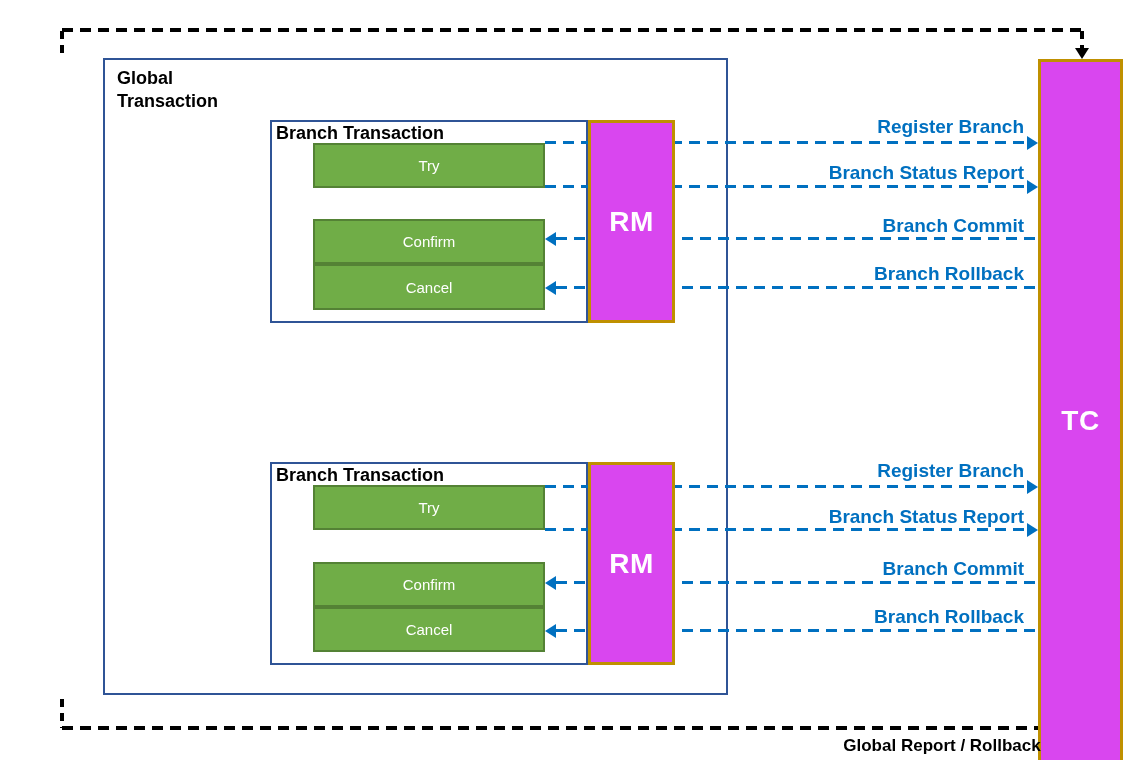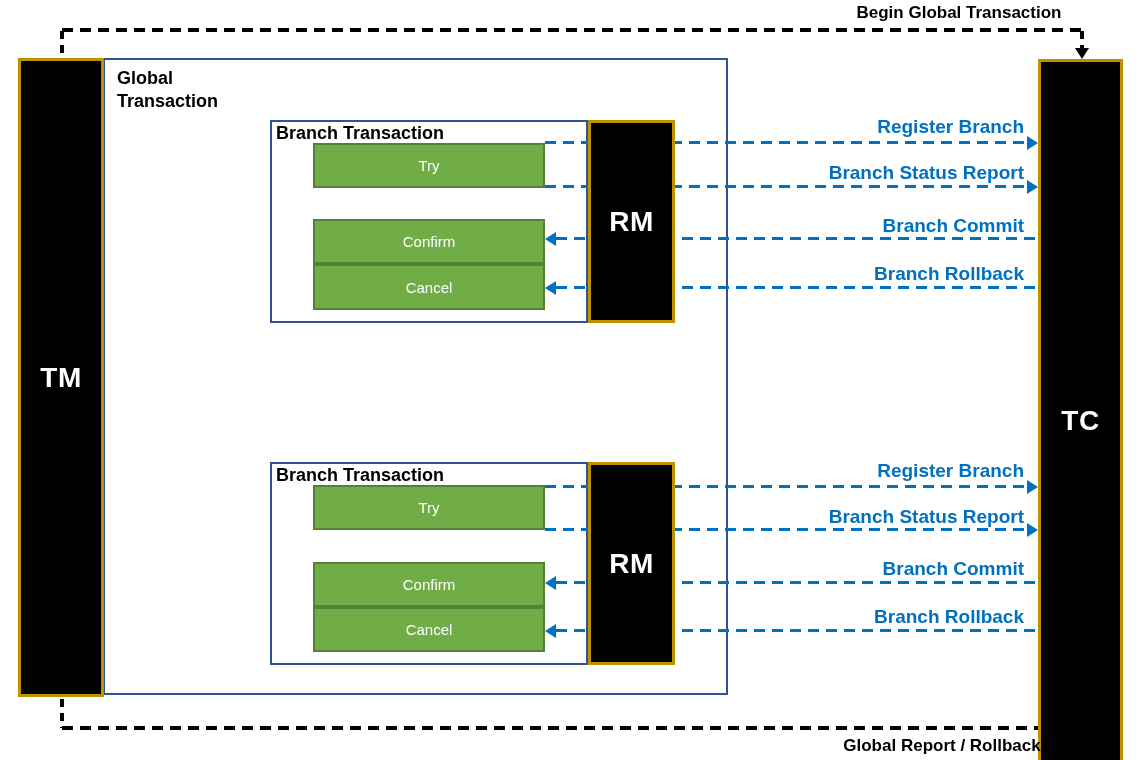--- a/index.html
+++ b/index.html
@@ -3,21 +3,21 @@
 <meta charset="utf-8">
 <style>
   html,body{margin:0;padding:0;background:#fff;}
   .canvas{
     position:relative;width:1138px;height:760px;background:#ffffff;
     font-family:"Liberation Sans",sans-serif;overflow:hidden;
   }
   .abs{position:absolute;box-sizing:border-box;}
   
   .node{
-    background:#000000;border:3px solid #BF9000;
+    background:#d946ef;border:3px solid #BF9000;
     display:flex;align-items:center;justify-content:center;
     color:#ffffff;font-weight:bold;font-size:28px;letter-spacing:.5px;
   }
   
   .container-box{background:#ffffff;border:2px solid #2F5496;}
   .container-title{
     color:#000;font-weight:bold;font-size:18px;line-height:1.25;
     white-space:pre-line;
   }
   
@@ -39,36 +39,34 @@
   .msg-label{color:#0070C0;font-weight:bold;font-size:19px;text-align:right;}
   .flow-label{color:#000;font-weight:bold;font-size:17px;text-align:center;}
   
   .z1{z-index:1}.z2{z-index:2}.z3{z-index:3}.z4{z-index:4}.z5{z-index:5}
 </style>
 </head>
 <body>
 
 <div class="canvas">
 
-  <div class="abs flow-label z5" style="left:809px;top:3px;width:300px;">Begin Global Transaction</div>
   <div class="abs vdash-black z1" style="left:60px;top:31px;height:27px;"></div>
   <div class="abs hdash-black z1" style="left:62px;top:28px;width:1020px;"></div>
   <div class="abs vdash-black z1" style="left:1080px;top:31px;height:17px;"></div>
   <div class="abs head-d z1" style="left:1075px;top:48px;"></div>
 
   <div class="abs vdash-black z1" style="left:60px;top:699px;height:29px;"></div>
   <div class="abs hdash-black z1" style="left:62px;top:726px;width:1020px;"></div>
   <div class="abs vdash-black z1" style="left:1080px;top:712px;height:16px;"></div>
   <div class="abs head-u z1" style="left:1075px;top:699px;"></div>
   <div class="abs flow-label z5" style="left:792px;top:736px;width:300px;">Global Report / Rollback</div>
 
   <div class="abs container-box z1" style="left:103px;top:58px;width:625px;height:637px;"></div>
   <div class="abs container-title z5" style="left:117px;top:67px;width:120px;">Global Transaction</div>
 
-  <div class="abs node z4" style="left:18px;top:58px;width:86px;height:639px;">TM</div>
   <div class="abs node z4" style="left:1038px;top:59px;width:85px;height:724px;">TC</div>
 
   <div class="abs container-box z2" style="left:270px;top:120px;width:318px;height:203px;"></div>
   <div class="abs container-title z5" style="left:276px;top:122px;">Branch Transaction</div>
 
   <div class="abs hdash-blue z3" style="left:545px;top:141px;width:482px;"></div>
   <div class="abs head-r z3" style="left:1027px;top:136px;"></div>
 
   <div class="abs hdash-blue z3" style="left:545px;top:185px;width:482px;"></div>
   <div class="abs head-r z3" style="left:1027px;top:180px;"></div>

